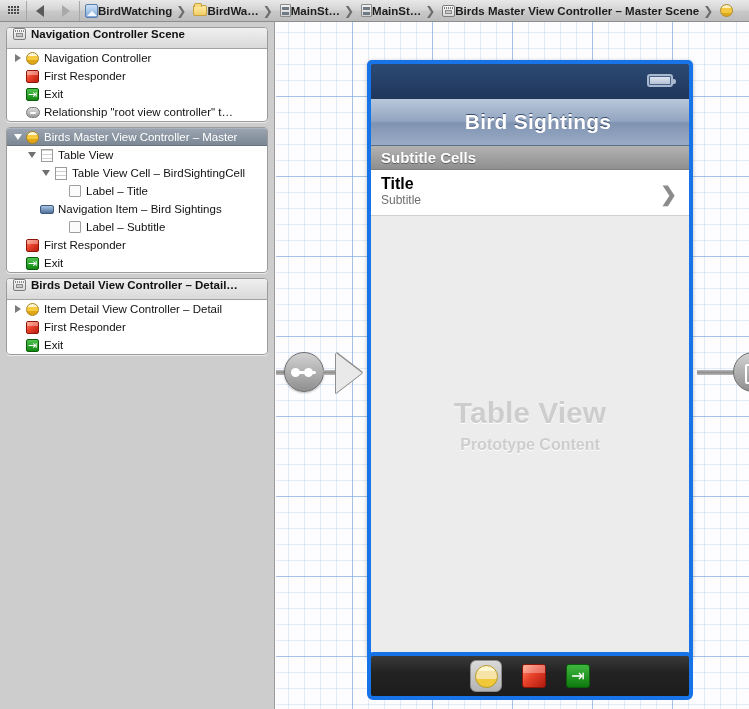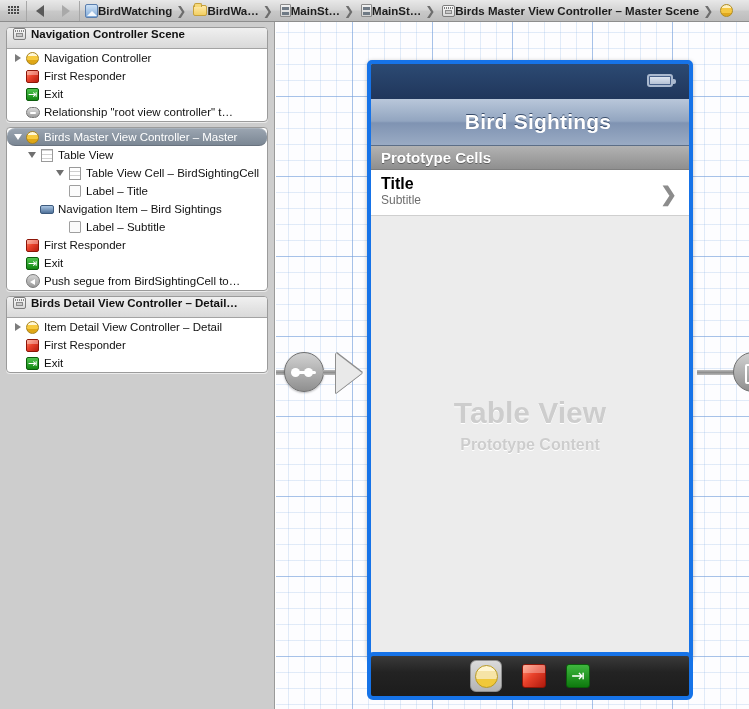--- a/index.html
+++ b/index.html
@@ -122,21 +122,20 @@
   .row{
     height:18px; display:flex; align-items:center;
     font-size:11.5px; color:#111; white-space:nowrap; overflow:hidden;
     padding-right:16px;
   }
   .row.sel{
     background:linear-gradient(to bottom,#9aa4b0,#7b8794);
     color:#ffffff;
     border-top:1px solid #aab3bd;
     border-bottom:1px solid #68727e;
-    border-radius:8px;
   }
   .disc{
     width:14px; flex:0 0 auto; display:flex; align-items:center; justify-content:center;
   }
   .disc i{ display:block; width:0;height:0; }
   .disc.closed i{ border-top:4px solid transparent;border-bottom:4px solid transparent;border-left:6px solid #7c7c7c; }
   .disc.open i{ border-left:4px solid transparent;border-right:4px solid transparent;border-top:6px solid #6f6f6f; }
   .row.sel .disc.open i{ border-top-color:#ffffff; }
   .row-ic{ width:15px; flex:0 0 auto; display:flex; align-items:center; justify-content:center; margin-right:4px; }
 
@@ -212,21 +211,21 @@
   .g-scene:before{
     content:""; position:absolute;left:1px;top:1px;right:1px;height:2px;
     background:repeating-linear-gradient(to right,#8a8a8a 0 1px,transparent 1px 2px);
   }
   .g-scene:after{
     content:""; position:absolute;left:2px;top:4px;right:2px;bottom:2px;
     border:1px solid #8b8b8b; background:#c9c9c9;
   }
 
   .ind0{ padding-left:4px; } .ind1{ padding-left:18px; }
-  .ind2{ padding-left:32px;margin-left:14px; } .ind3{ padding-left:46px; }
+  .ind2{ padding-left:32px; } .ind3{ padding-left:46px; }
 
   
   #canvas{
     position:absolute; left:276px; top:22px; width:473px; height:687px;
     background-color:#fdfdff;
     background-image:
       linear-gradient(to right, rgba(120,160,220,.55) 1px, transparent 1px),
       linear-gradient(to bottom, rgba(120,160,220,.55) 1px, transparent 1px),
       linear-gradient(to right, rgba(150,185,230,.28) 1px, transparent 1px),
       linear-gradient(to bottom, rgba(150,185,230,.28) 1px, transparent 1px);
@@ -524,27 +523,20 @@
         </span>
         <span>First Responder</span>
       </div>
       <div class="row ind0">
         <span class="disc "></span>
         <span class="row-ic">
           <span class="g g-exit"></span>
         </span>
         <span>Exit</span>
       </div>
-      <div class="row ind0">
-        <span class="disc "></span>
-        <span class="row-ic">
-          <span class="g g-segue"></span>
-        </span>
-        <span>Push segue from BirdSightingCell to…</span>
-      </div>
     </div>
     <div class="scene-group">
       <div class="scene-header">
         <span class="g g-scene"></span>
         <span>Birds Detail View Controller – Detail…</span>
       </div>
       <div class="row ind0">
         <span class="disc closed">
           <i></i>
         </span>
@@ -578,21 +570,21 @@
   <div class="arrowhead" style="left:60px; top:331px;"></div>
 
   <div id="vc">
     <div id="statusbar">
       <span class="battery"></span>
     </div>
     <div id="navbar">
       <span class="title">Bird Sightings</span>
     </div>
     <div id="sectionheader">
-      <span>Prototype Cells</span>
+      <span>Subtitle Cells</span>
     </div>
     <div id="protocell">
       <div class="t">Title</div>
       <div class="s">Subtitle</div>
       <div class="chevr">❯</div>
     </div>
     <div id="tvbody">
       <div class="bigtxt">Table View</div>
       <div class="subtxt">Prototype Content</div>
     </div>

